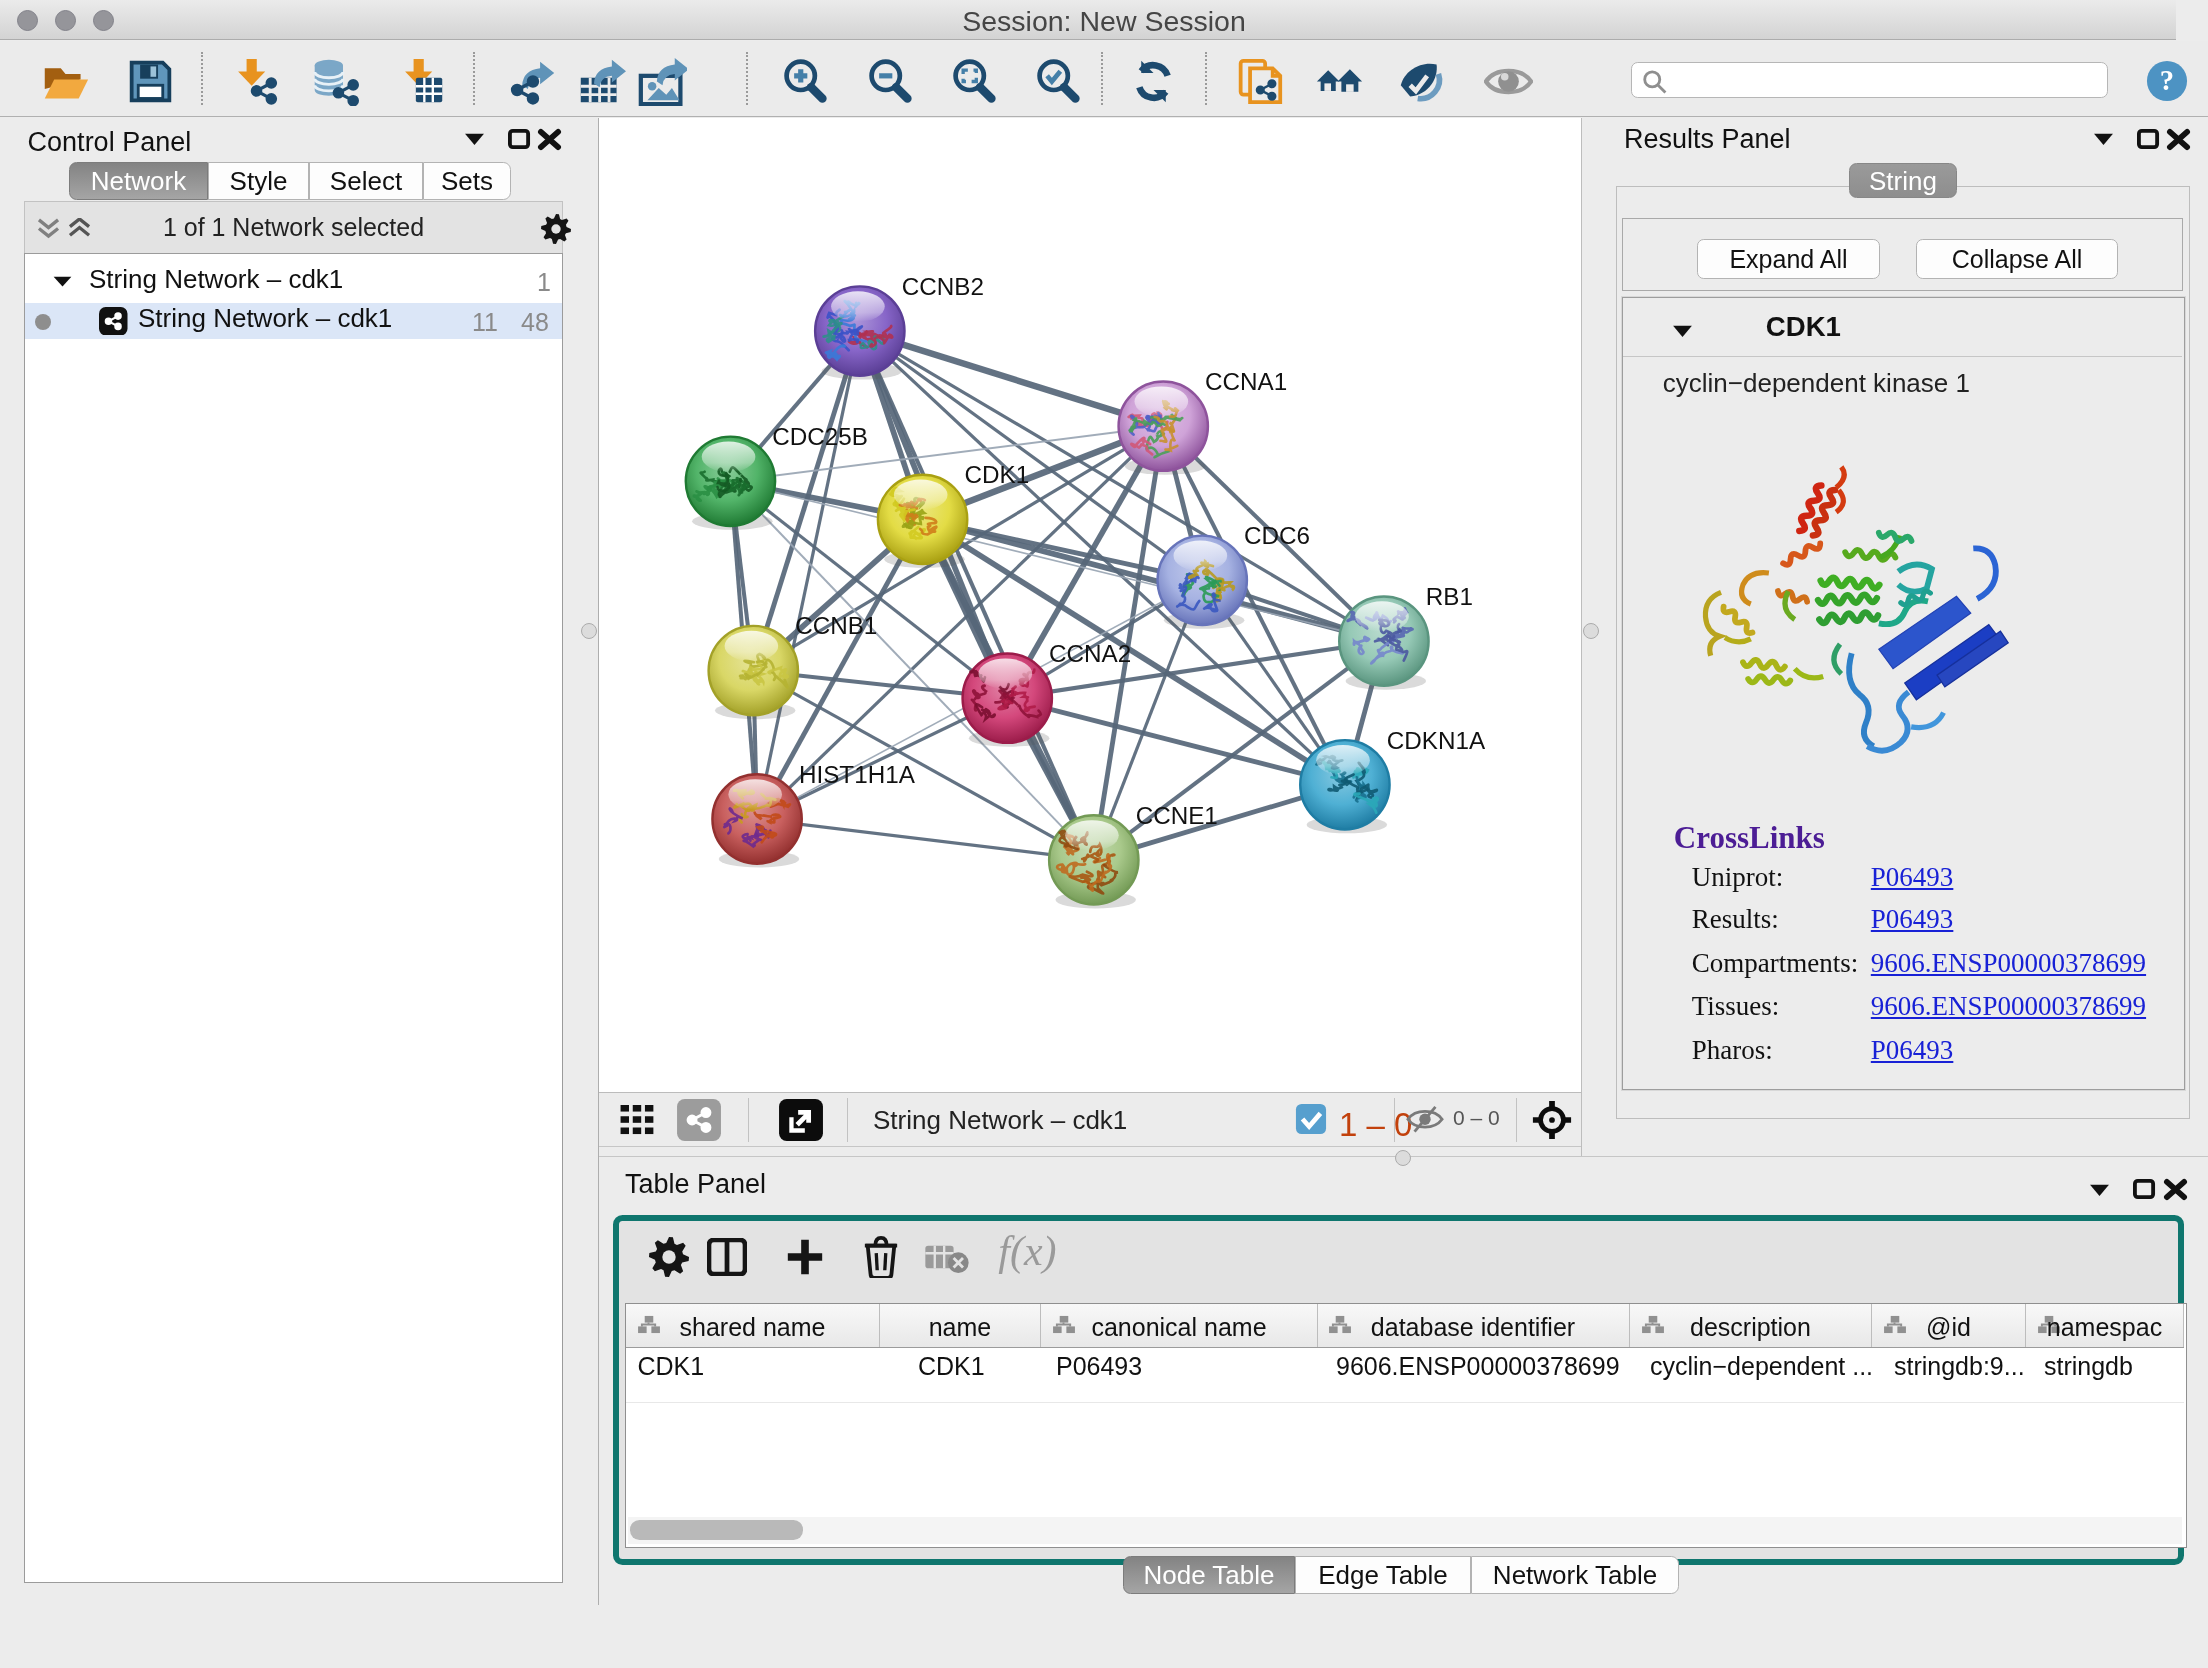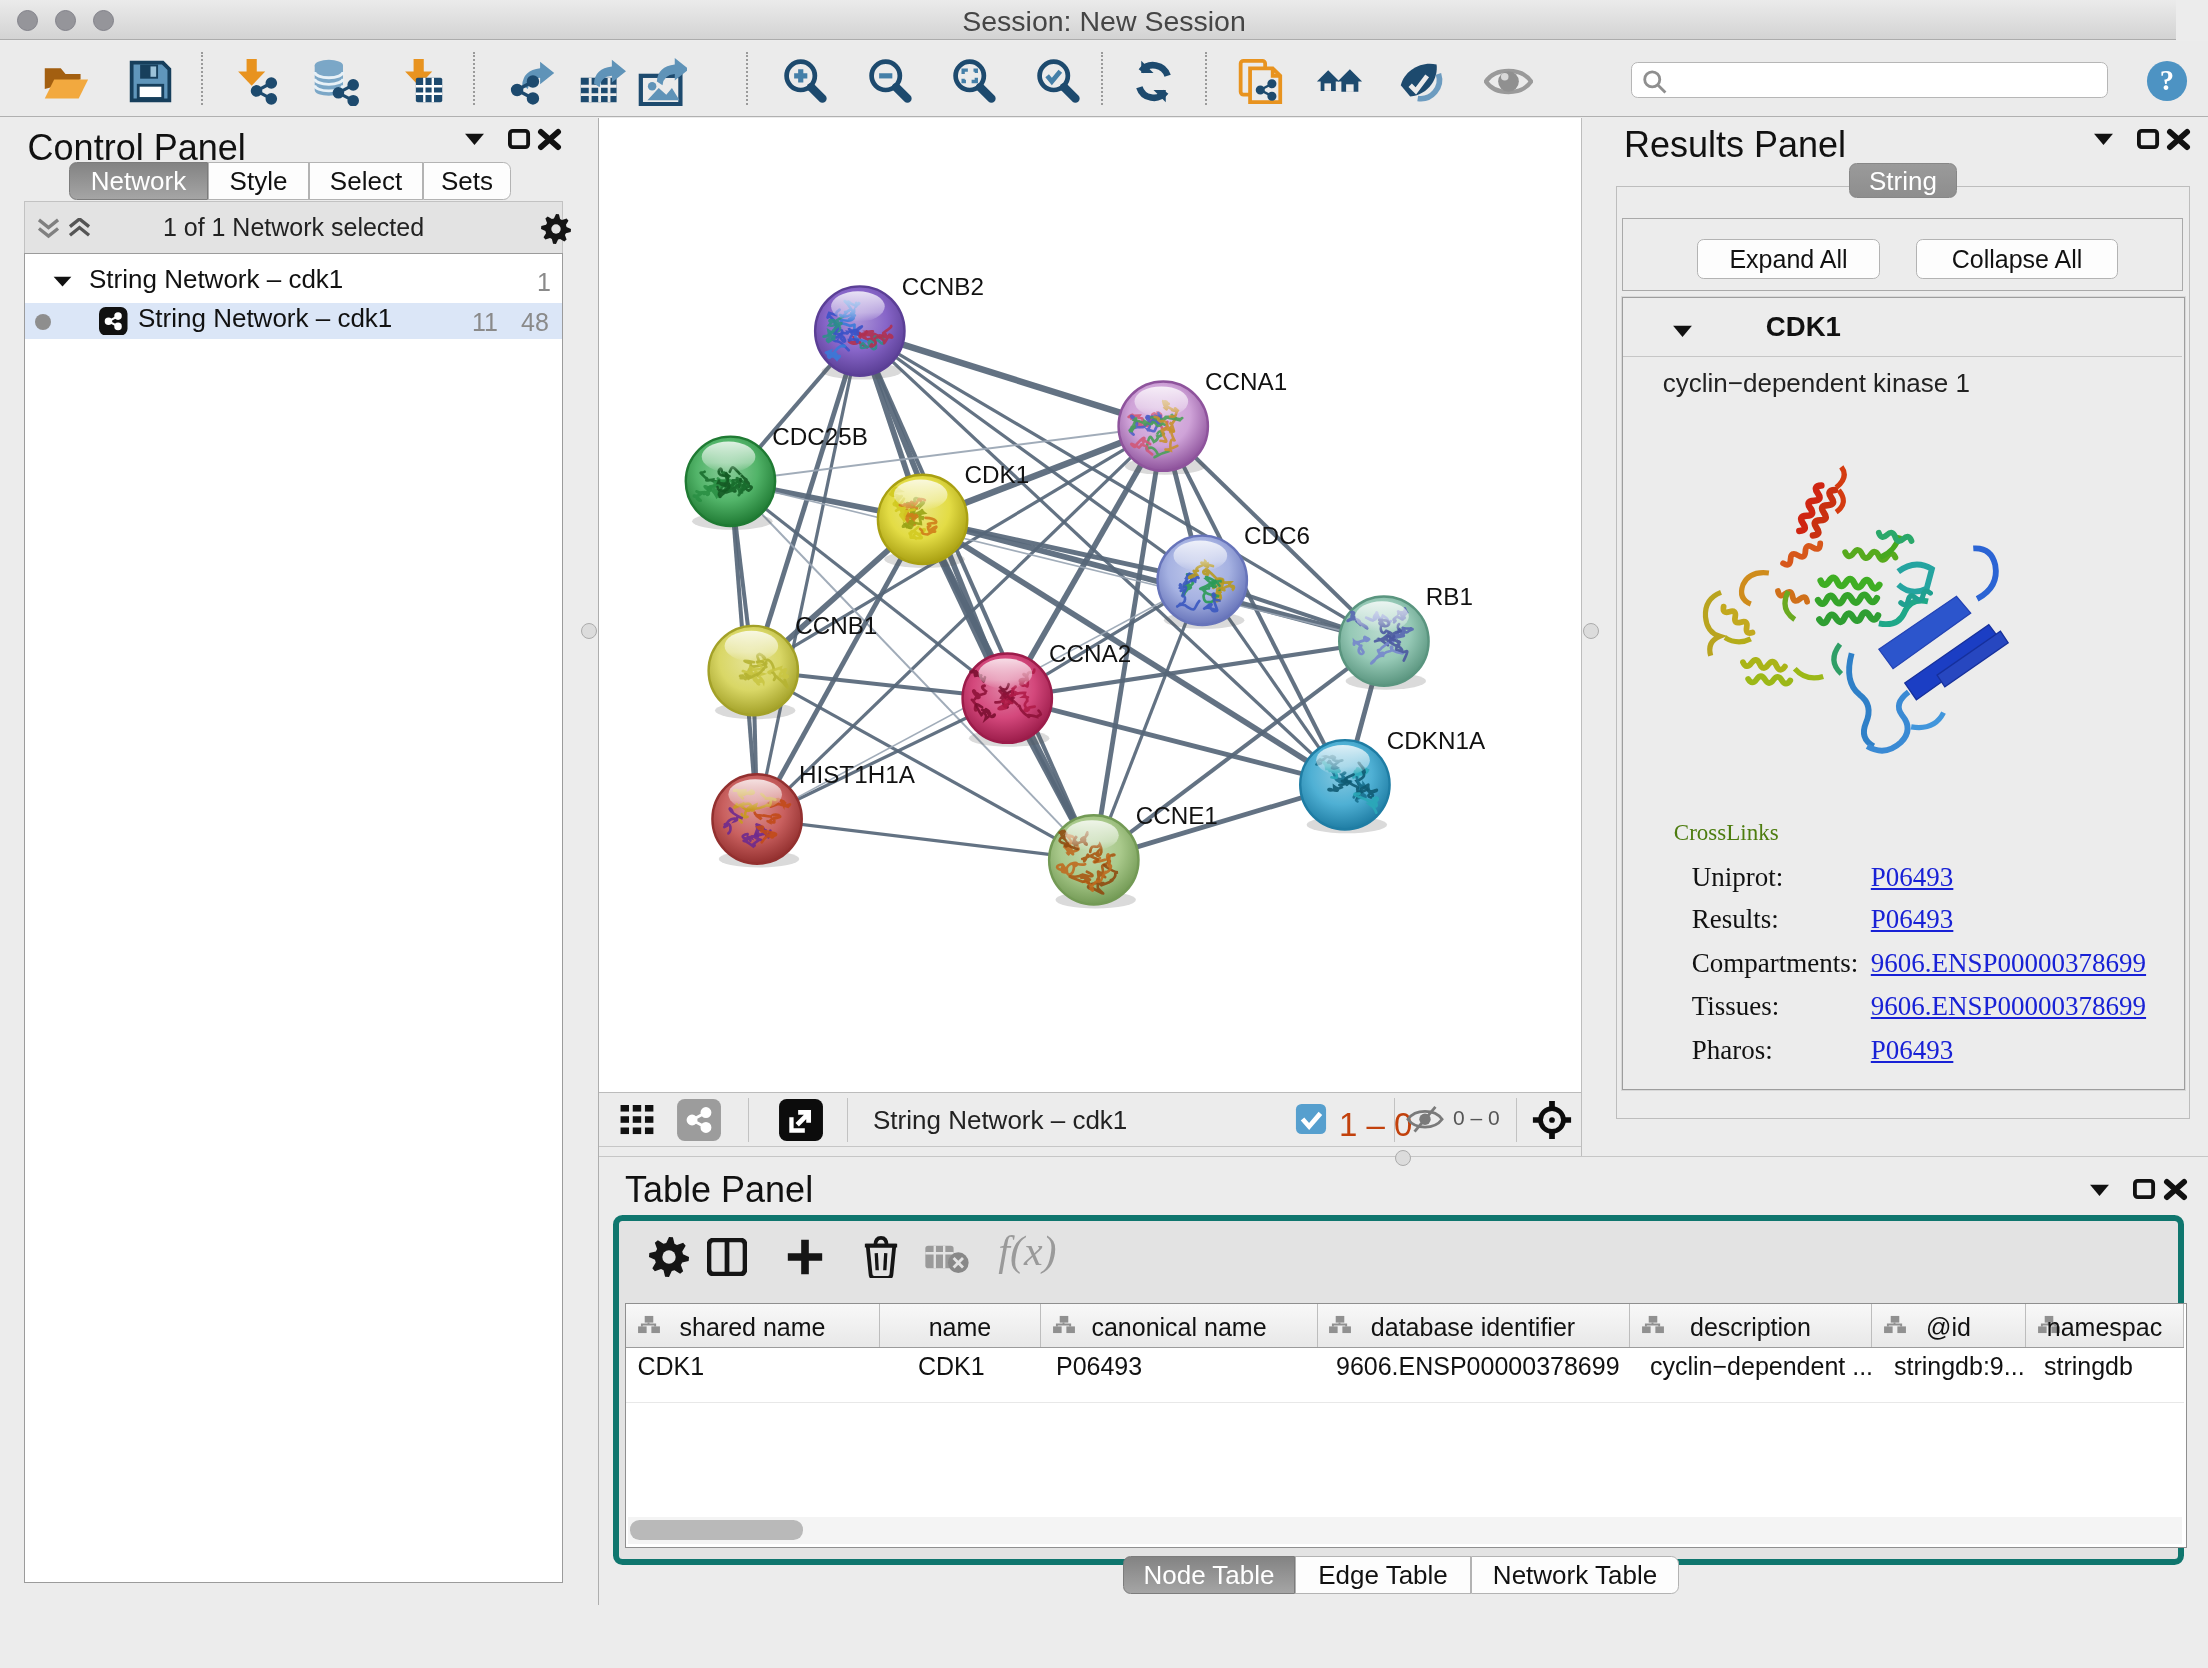--- a/index.html
+++ b/index.html
@@ -15,21 +15,21 @@
   font-size:28.5px; color:#454545; }
 
 
 #toolbar { left:0; top:41px; width:2208px; height:76px; background:#ebebeb; border-bottom:1px solid #b0b0b0; }
 .tsep { position:absolute; top:11.4px; height:53px; width:0;
   border-left:2.9px dotted #9a9a9a; }
 #searchbox { position:absolute; left:1631px; top:21px; width:477px; height:36px; background:#fff;
   border:1.9px solid #b6b6b6; border-radius:6.7px; }
 
 
-.phead { font-size:36px; color:#111; }
+.phead { font-size:27px; color:#111; }
 
 
 #cpanel { left:0; top:118px; width:599px; height:1487px; background:#ececec; border-right:1px solid #aeaeae; }
 .tabrow { position:absolute; top:44px; left:69px; height:38px; }
 .tab { position:absolute; top:0; height:38px; border:1px solid #b3b3b3; background:#fdfdfd;
   font-size:26px; color:#111; text-align:center; line-height:36px; }
 .tabsel { background:linear-gradient(#838383,#a5a5a5); color:#fff; border-color:#7c7c7c; }
 #subhead { position:absolute; left:24px; top:83px; width:539px; height:52px; background:#e3e3e3;
   border:1px solid #c2c2c2; border-bottom:0; }
 #netlist { position:absolute; left:24px; top:135px; width:539px; height:1330px; background:#fff;
@@ -638,21 +638,21 @@
               <path d="M298 298 L418 216 L440 242 L320 328 z" fill="#2c55cc" stroke="#2343b4" stroke-width="2"></path>
               <path d="M338 350 L468 260 L486 284 L356 376 z" fill="#1b3ec4" stroke="#16309c" stroke-width="2"></path>
               <path d="M388 338 L486 270 L498 288 L400 356 z" fill="#2747c0" stroke="#16309c" stroke-width="2"></path>
               <path d="M450 220 q34 -18 28 -52 q-6 -28 -34 -26" fill="none" stroke="#2b64d4" stroke-width="9"></path>
               <path d="M256 304 q-12 44 12 64 q22 16 10 44 q-10 24 12 36" fill="none" stroke="#2f80c8" stroke-width="9"></path>
               <path d="M280 448 q28 16 52 -6 q20 -20 2 -42 q-14 -18 10 -36" fill="none" stroke="#3a8ad4" stroke-width="9"></path>
               <path d="M348 418 q36 6 50 -22" fill="none" stroke="#4196dc" stroke-width="8"></path>
               <path d="M238 290 q-20 26 2 46" fill="none" stroke="#2f9e66" stroke-width="8"></path>
             </g>
           </svg>
-          <div class="abs serif" style="left:51px;top:522px;font-size:23px;font-weight:normal;color:#4d7c0f">CrossLinks</div>
+          <div class="abs serif" style="left:51px;top:522px;font-size:31px;font-weight:bold;color:#4c1d95">CrossLinks</div>
           <div class="crossrow" style="top:564px"><span>Uniprot:</span><a class="serif" style="position:absolute;left:179px;white-space:nowrap">P06493</a></div>
           <div class="crossrow" style="top:606px"><span>Results:</span><a class="serif" style="position:absolute;left:179px;white-space:nowrap">P06493</a></div>
           <div class="crossrow" style="top:650px"><span>Compartments:</span><a class="serif" style="position:absolute;left:179px;white-space:nowrap">9606.ENSP00000378699</a></div>
           <div class="crossrow" style="top:693px"><span>Tissues:</span><a class="serif" style="position:absolute;left:179px;white-space:nowrap">9606.ENSP00000378699</a></div>
           <div class="crossrow" style="top:737px"><span>Pharos:</span><a class="serif" style="position:absolute;left:179px;white-space:nowrap">P06493</a></div>
         </div>
       </div>
     </div>
 <div id="tpanel" class="abs">
       <div class="abs phead" style="left:26px;top:12.4px">Table Panel</div>

